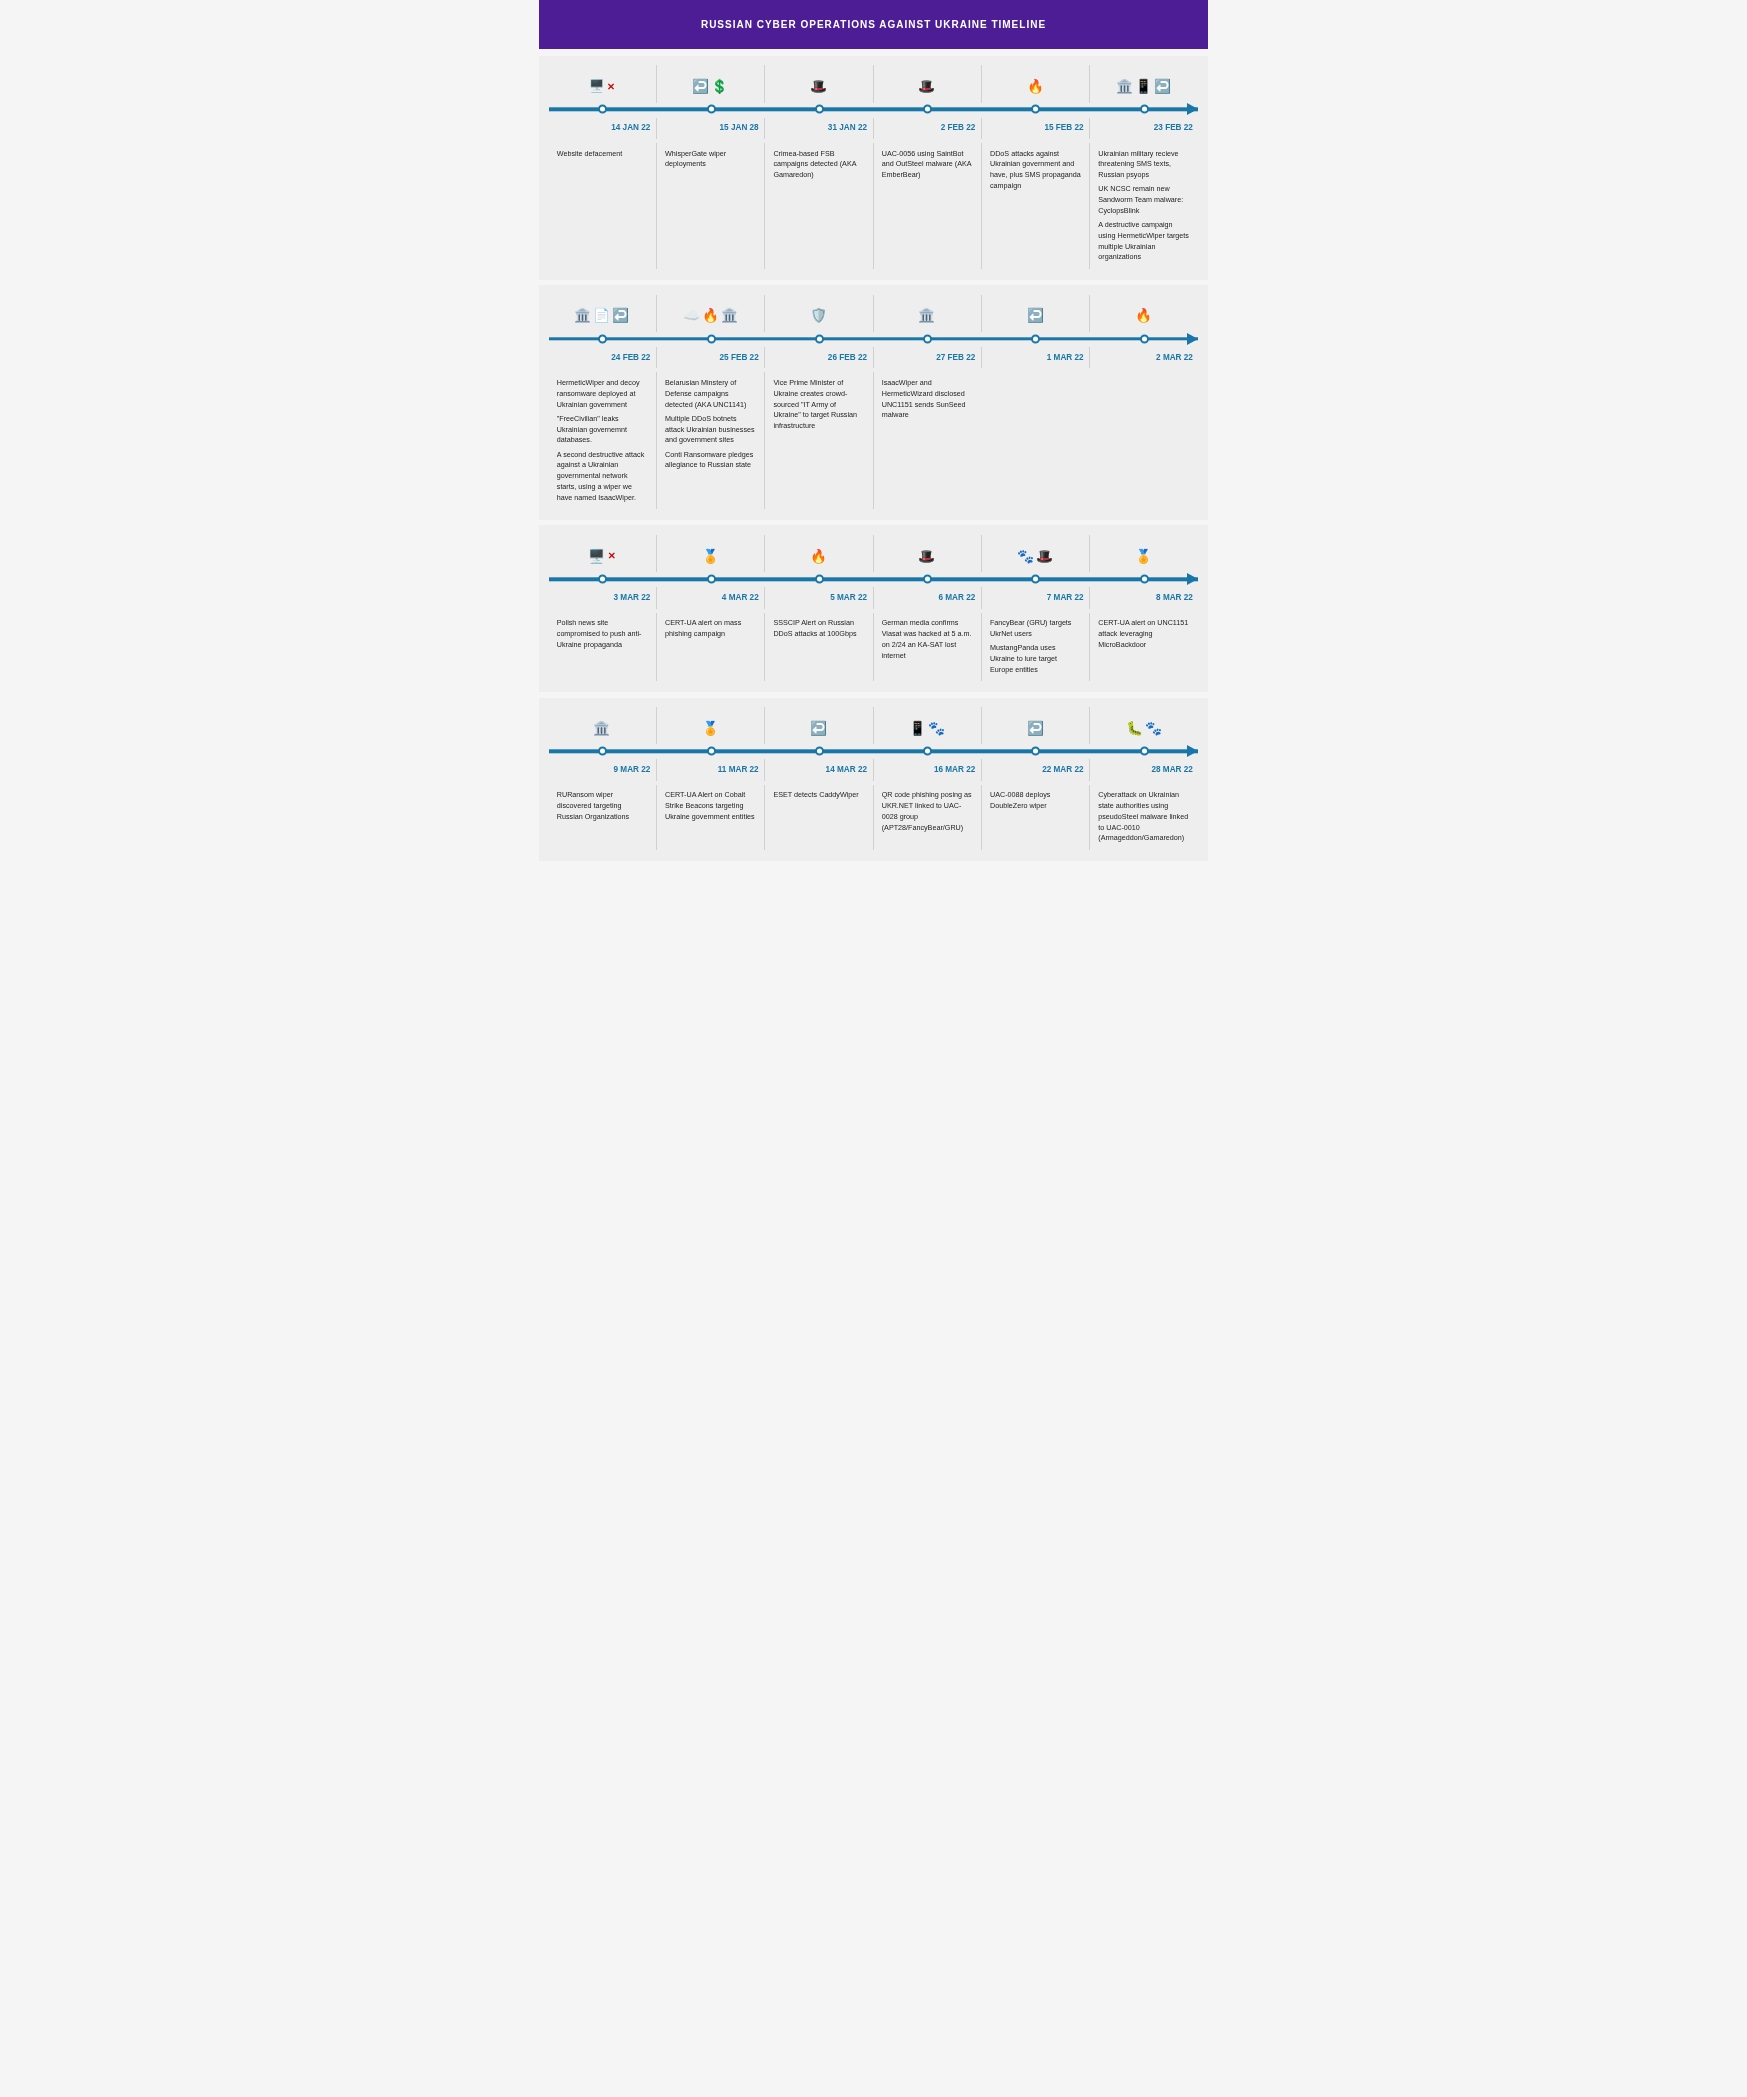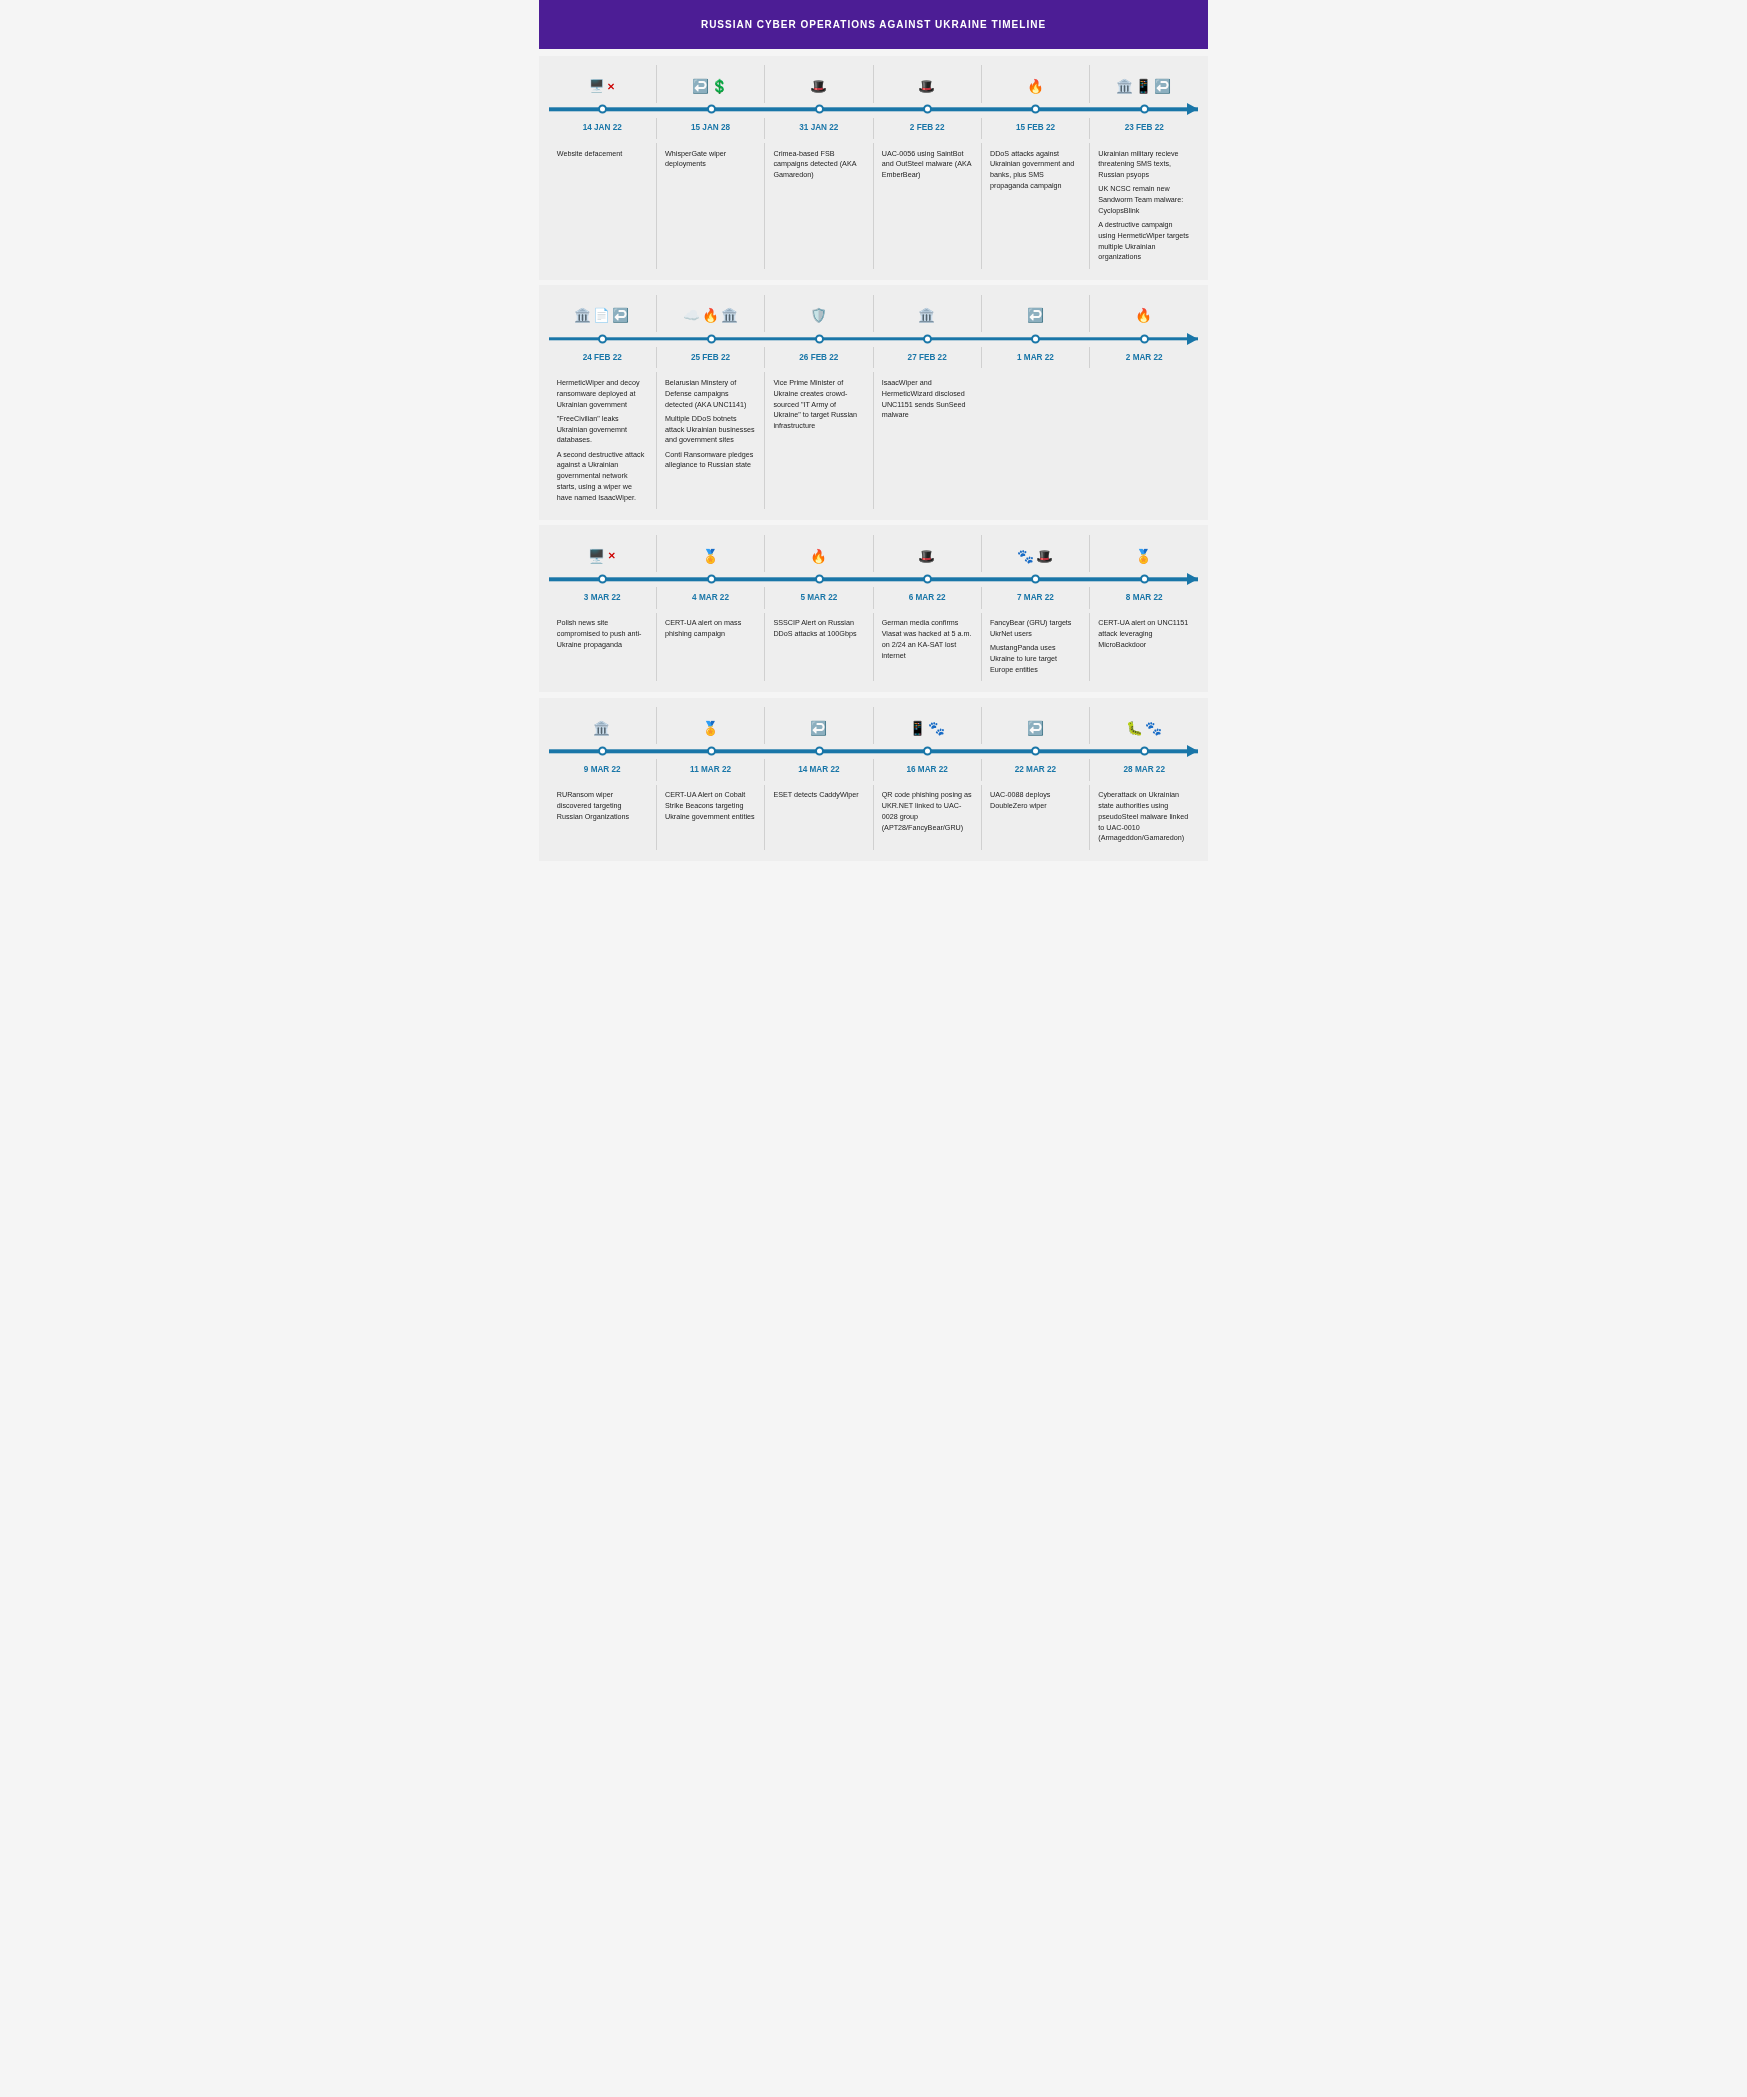--- a/index.html
+++ b/index.html
@@ -147,21 +147,21 @@
           <p>Crimea-based FSB campaigns detected (AKA Gamaredon)</p>
         </div>
       </div>
     <div>
         <div class="event-text">
           <p>UAC-0056 using SaintBot and OutSteel malware (AKA EmberBear)</p>
         </div>
       </div>
     <div>
         <div class="event-text">
-          <p>DDoS attacks against Ukrainian government and banks, plus SMS propaganda campaign</p>
+          <p>DDoS attacks against Ukrainian government and have, plus SMS propaganda campaign</p>
         </div>
       </div>
     <div>
         <div class="event-text">
       <p>Ukrainian military recieve threatening SMS texts, Russian psyops</p>
       <p>UK NCSC remain new Sandworm Team malware: CyclopsBlink</p>
       <p>A destructive campaign using HermeticWiper targets multiple Ukrainian organizations</p>
     </div>
       </div>
   </div>
@@ -491,21 +491,21 @@
     align-items: center;
     gap: 2px;
     font-size: 13.7px;
     padding: 6.8px 2.7px 2.7px;
     min-height: 29px;
   }
   .date-blue {
     color: #1976a8;
     font-size: 8.2px;
     font-weight: 800;
-    text-align: center;
+    text-align: right;
     display: block;
     padding: 1.4px 0 2.7px;
     font-family: Arial, sans-serif;
   }
   .event-text {
     font-size: 7.2px;
     line-height: 1.5;
     color: #222;
     font-family: Arial, sans-serif;
     padding: 1.4px 2.7px;

